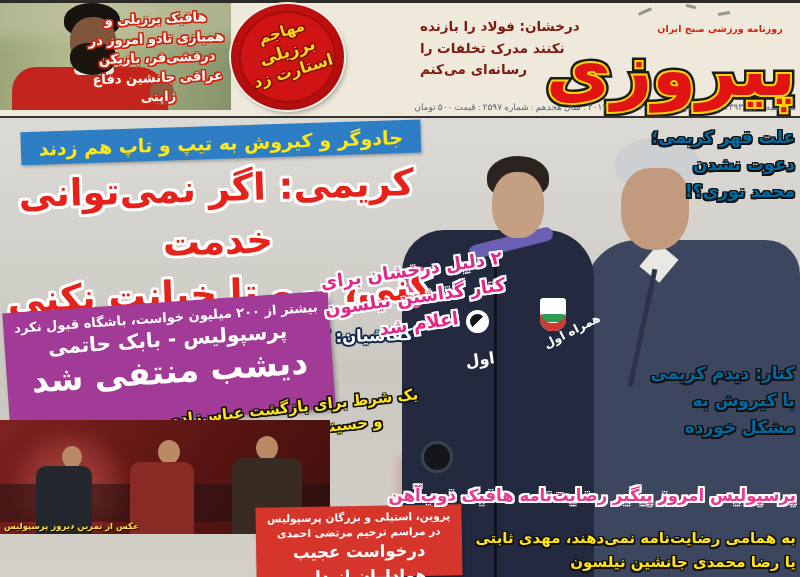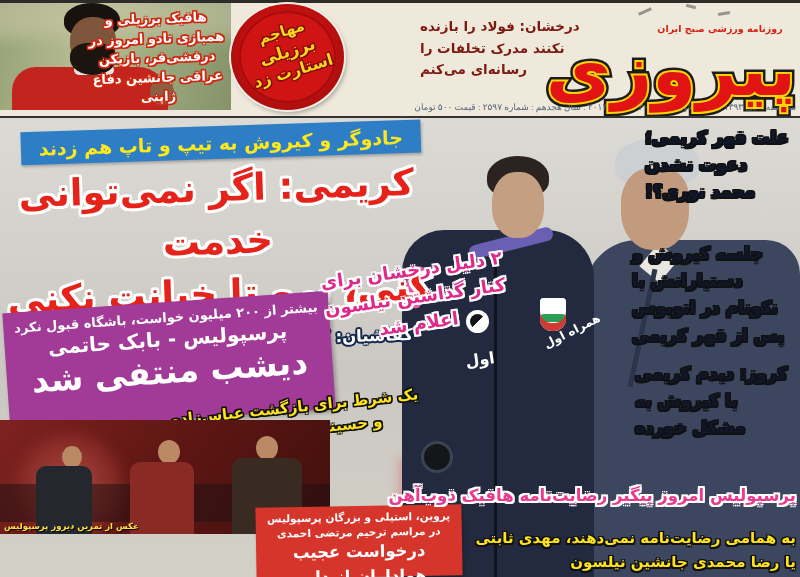--- a/index.html
+++ b/index.html
@@ -88,21 +88,21 @@
 
   
   .lead{left:0;top:120px;width:436px;transform:rotate(-1.8deg);}
   .kicker{position:relative;margin:6px 12px 0 24px;height:33px;background:#2e7ec6;
      display:flex;align-items:center;justify-content:center;
      font-size:19px;color:#ffe81a;box-shadow:1px 2px 3px rgba(0,0,0,.25);}
   .headline{margin-top:4px;text-align:center;font-size:37px;line-height:1.42;color:#e6231b;}
   .subhead{margin-top:10px;text-align:center;font-size:16.5px;color:#fff;}
 
   
-  .rc{text-align:left;color:#0f172a;font-size:17px;line-height:1.6;}
+  .rc{text-align:right;color:#0369a1;font-size:17px;line-height:1.6;}
   .rc1{left:645px;top:124px;width:150px;}
   .rc2{left:632px;top:240px;width:163px;}
   .rc3{left:635px;top:360px;width:160px;}
 
   
   .purple-box{left:6px;top:302px;width:326px;height:118px;background:#a23a97;transform:rotate(-4deg);
      box-shadow:2px 3px 4px rgba(0,0,0,.3);color:#fff;text-align:center;padding-top:8px;box-sizing:border-box;}
   .purple-box .p1{font-size:13px;}
   .purple-box .p2{font-size:20px;margin-top:2px;}
   .purple-box .p3{font-size:33px;margin-top:1px;letter-spacing:1px;}
@@ -205,22 +205,21 @@
   <div class="abs lead">
     <div class="kicker b">جادوگر و کیروش به تیپ و تاپ هم زدند</div>
     <div class="headline b o-white-big">
       <div>کریمی: اگر نمی‌توانی خدمت</div>
       <div>کنی، برو تا خیانت نکنی</div>
     </div>
     <div class="subhead b o-navy">کفاشیان: کریمی را با پرواز انفرادی به استرالیا می‌فرستم</div>
   </div>
 
   <div class="abs rc rc1 b o-black">علت قهر کریمی؛ دعوت نشدن محمد نوری؟!</div>
-  <div class="abs rc rc2 b o-black">جلسه کیروش و دستیارانش با نکونام در اتوبوس پس از قهر کریمی</div>
-  <div class="abs rc rc3 b o-black">کروز: دیدم کریمی با کیروش به مشکل خورده</div>
+  <div class="abs rc rc3 b o-black">کنار: دیدم کریمی با کیروش به مشکل خورده</div>
 
   <div class="abs purple-box">
     <div class="p1 b">بیشتر از ۲۰۰ میلیون خواست، باشگاه قبول نکرد</div>
     <div class="p2 b">پرسپولیس - بابک حاتمی</div>
     <div class="p3 b">دیشب منتفی شد</div>
   </div>
 
   <div class="abs nilson b o-white">۲ دلیل درخشان برای کنار گذاشتن نیلسون اعلام شد</div>
 
   <div class="abs abbaszadeh b o-black">یک شرط برای بازگشت عباس‌زاده و حسینی به پرسپولیس</div>

